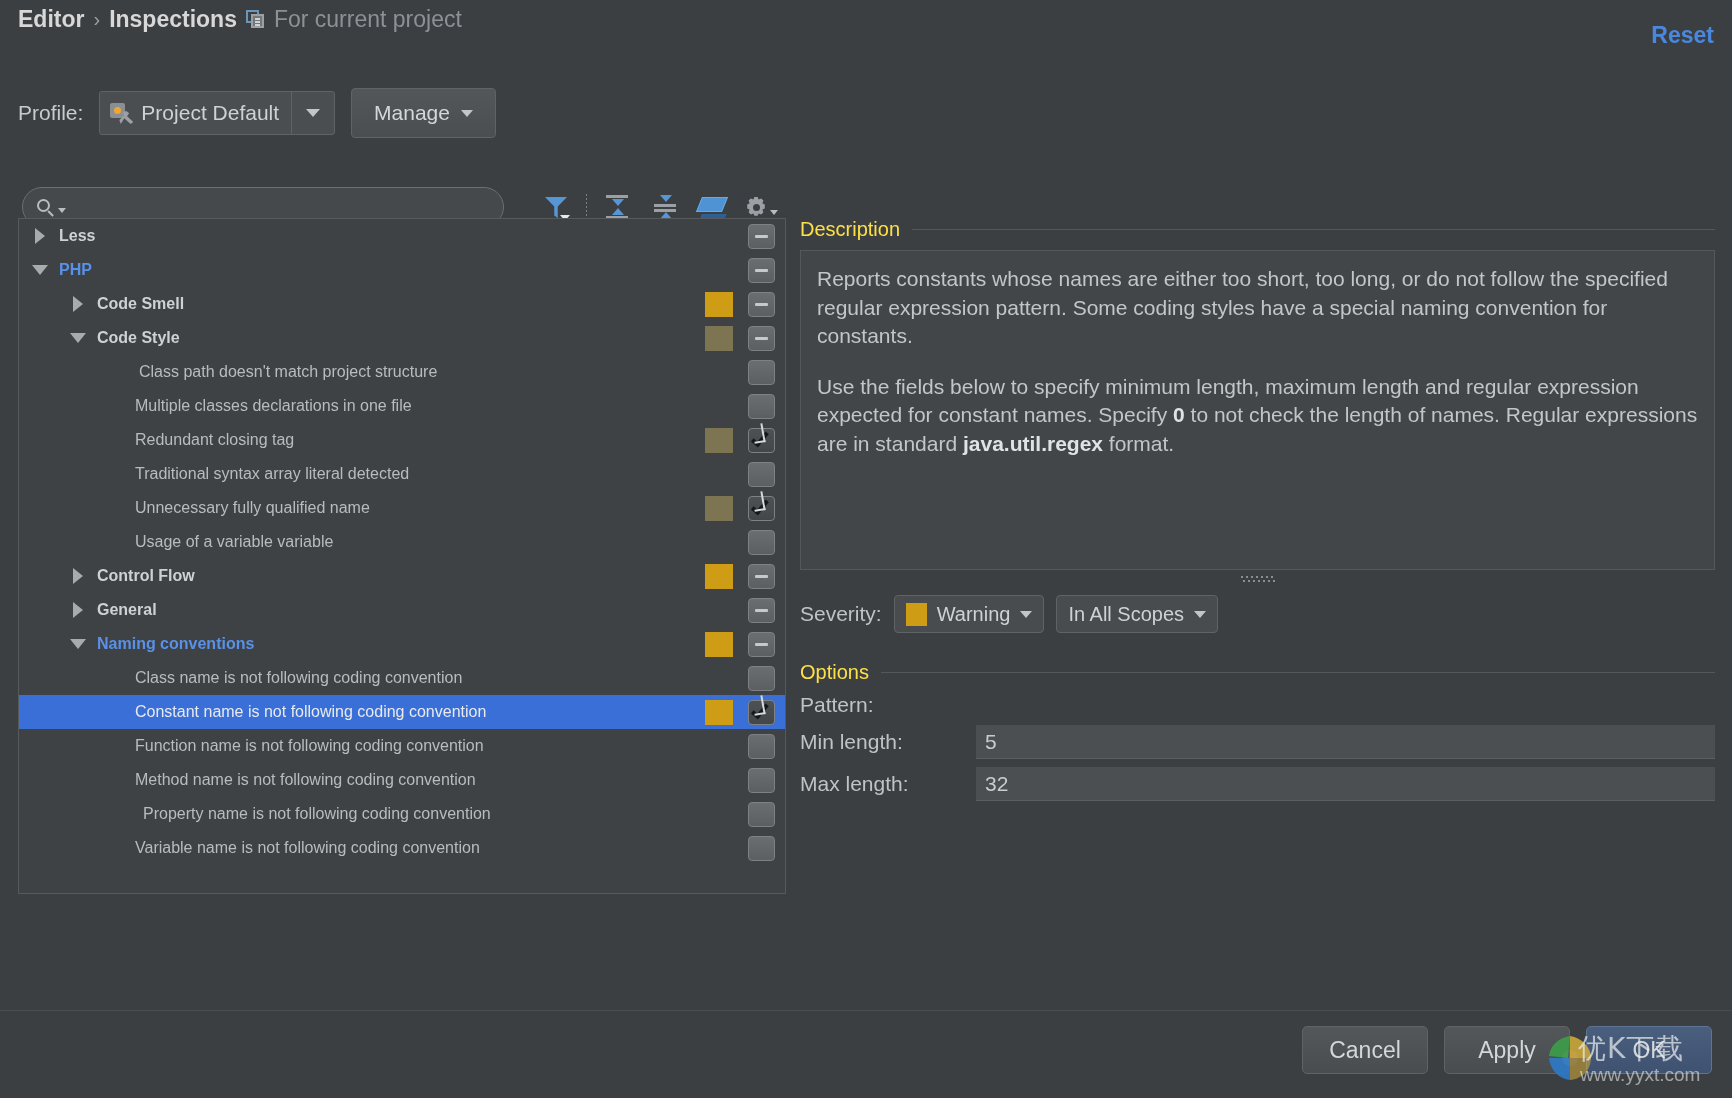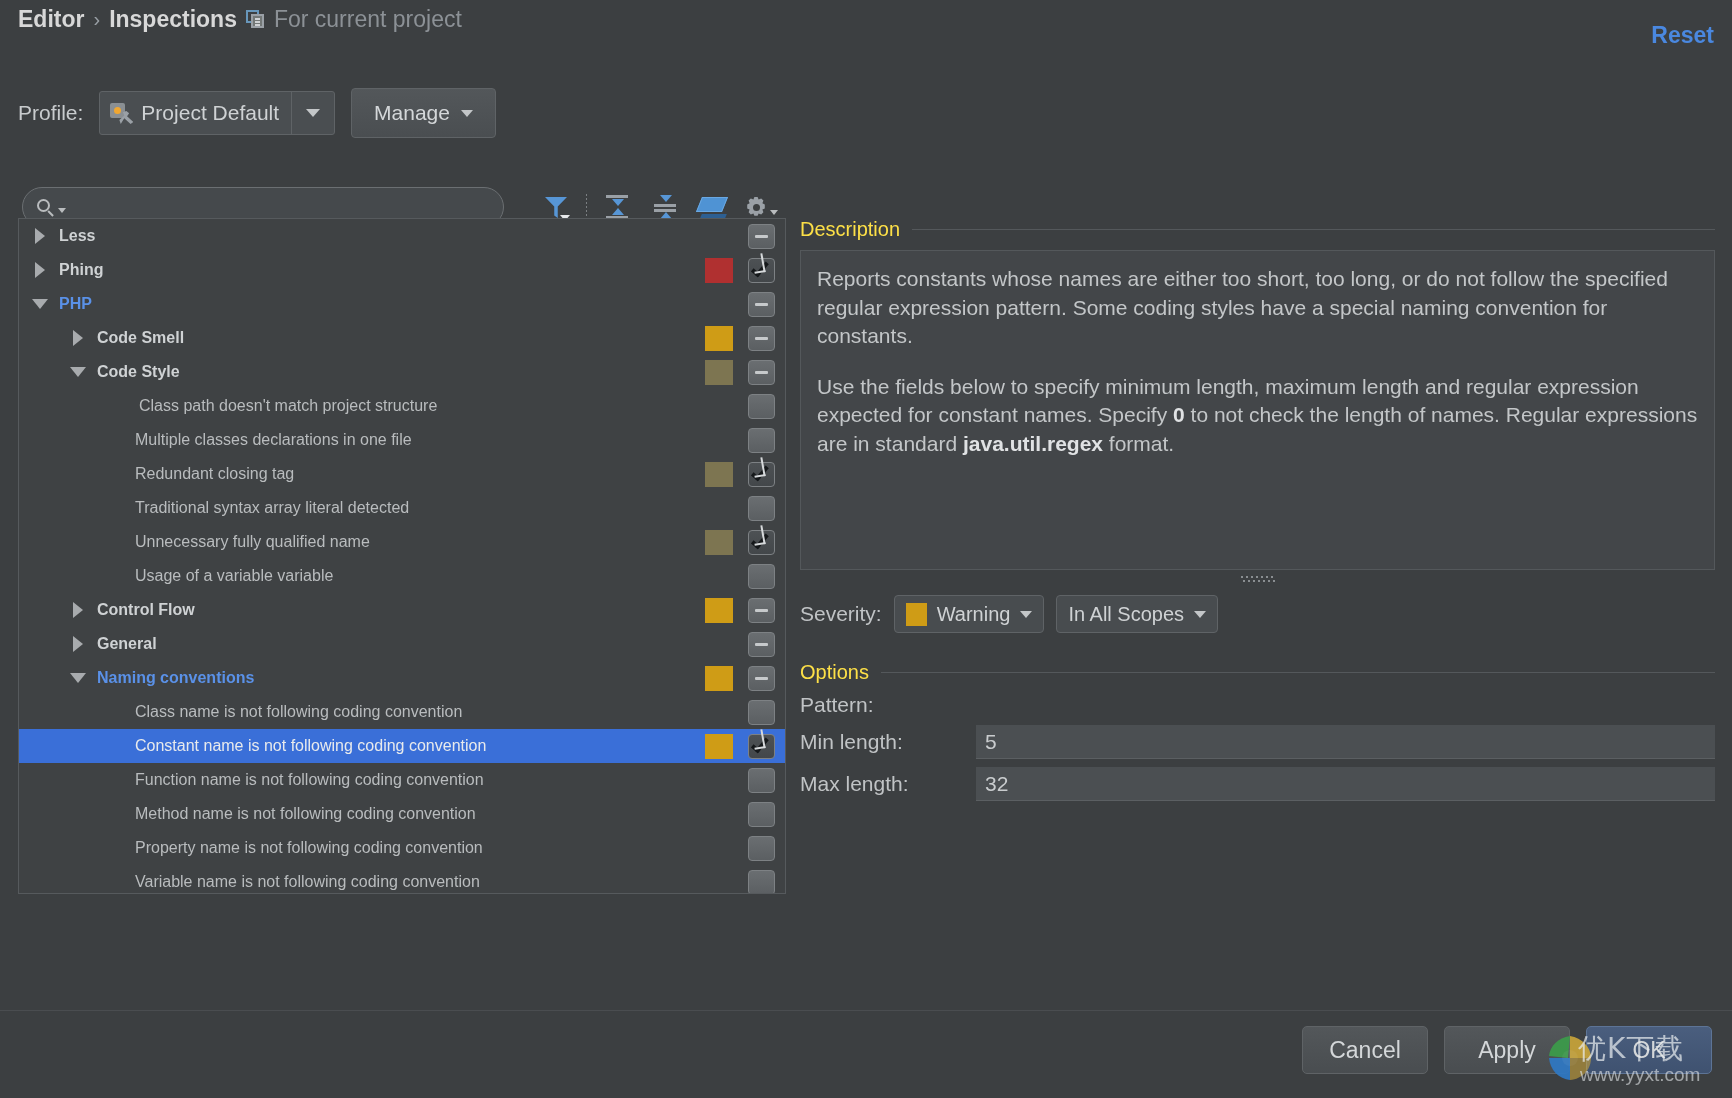--- a/index.html
+++ b/index.html
@@ -391,31 +391,20 @@
     <div class="tree-row group">
       <div style="width: 10px; flex: 0 0 auto;"></div>
       <div class="tw">
         <span class="tri-right"></span>
       </div>
       <div class="label" style="margin-left: 8px;">Less</div>
       <span class="cbx">
         <span class="dash"></span>
       </span>
     </div>
-    <div class="tree-row group">
-      <div style="width: 10px; flex: 0 0 auto;"></div>
-      <div class="tw">
-        <span class="tri-right"></span>
-      </div>
-      <div class="label" style="margin-left: 8px;">Phing</div>
-      <span class="sev" style="background: rgb(176, 48, 48);"></span>
-      <span class="cbx checked">
-        <span class="tick"></span>
-      </span>
-    </div>
     <div class="tree-row group blue">
       <div style="width: 10px; flex: 0 0 auto;"></div>
       <div class="tw">
         <span class="tri-down2"></span>
       </div>
       <div class="label" style="margin-left: 8px;">PHP</div>
       <span class="cbx">
         <span class="dash"></span>
       </span>
     </div>
@@ -538,21 +527,21 @@
     </div>
     <div class="tree-row">
       <div style="width: 86px; flex: 0 0 auto;"></div>
       <div class="tw"></div>
       <div class="label" style="margin-left: 8px;">Method name is not following coding convention</div>
       <span class="cbx"></span>
     </div>
     <div class="tree-row">
       <div style="width: 86px; flex: 0 0 auto;"></div>
       <div class="tw"></div>
-      <div class="label" style="margin-left: 8px;">Property name is not following coding convention</div>
+      <div class="label" style="margin-left: 16px;">Property name is not following coding convention</div>
       <span class="cbx"></span>
     </div>
     <div class="tree-row">
       <div style="width: 86px; flex: 0 0 auto;"></div>
       <div class="tw"></div>
       <div class="label" style="margin-left: 8px;">Variable name is not following coding convention</div>
       <span class="cbx"></span>
     </div>
   </div>
 

